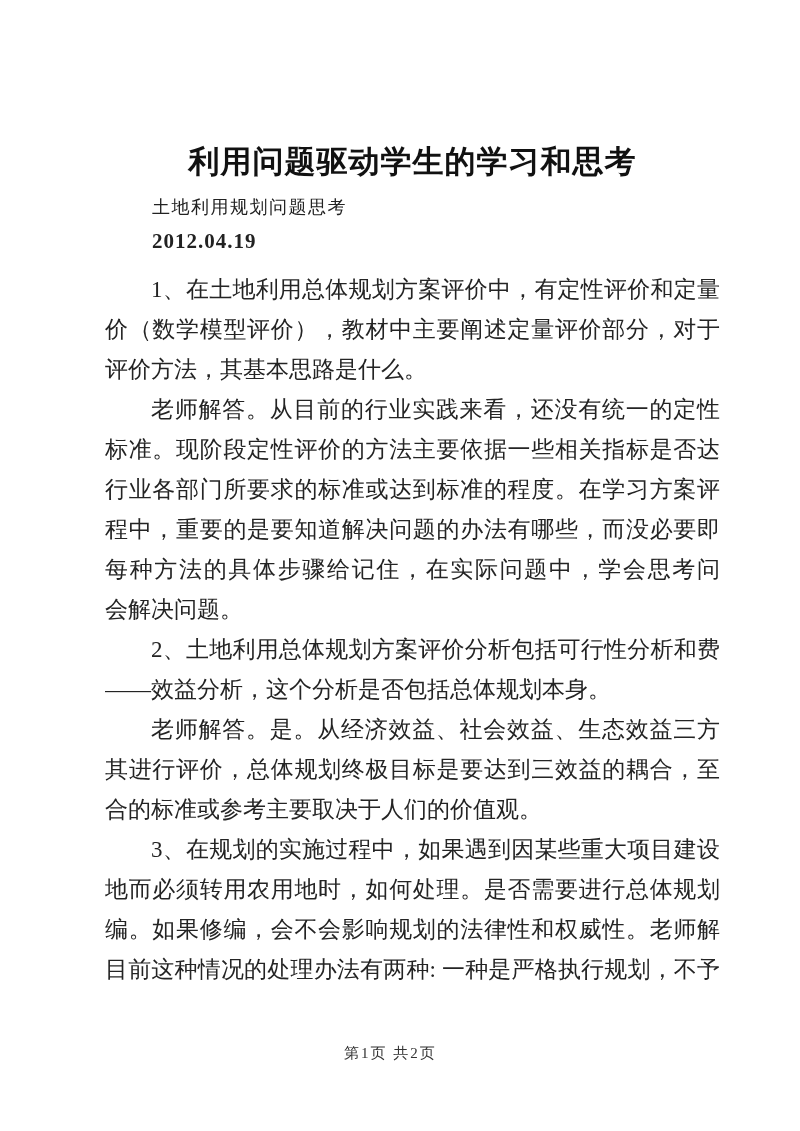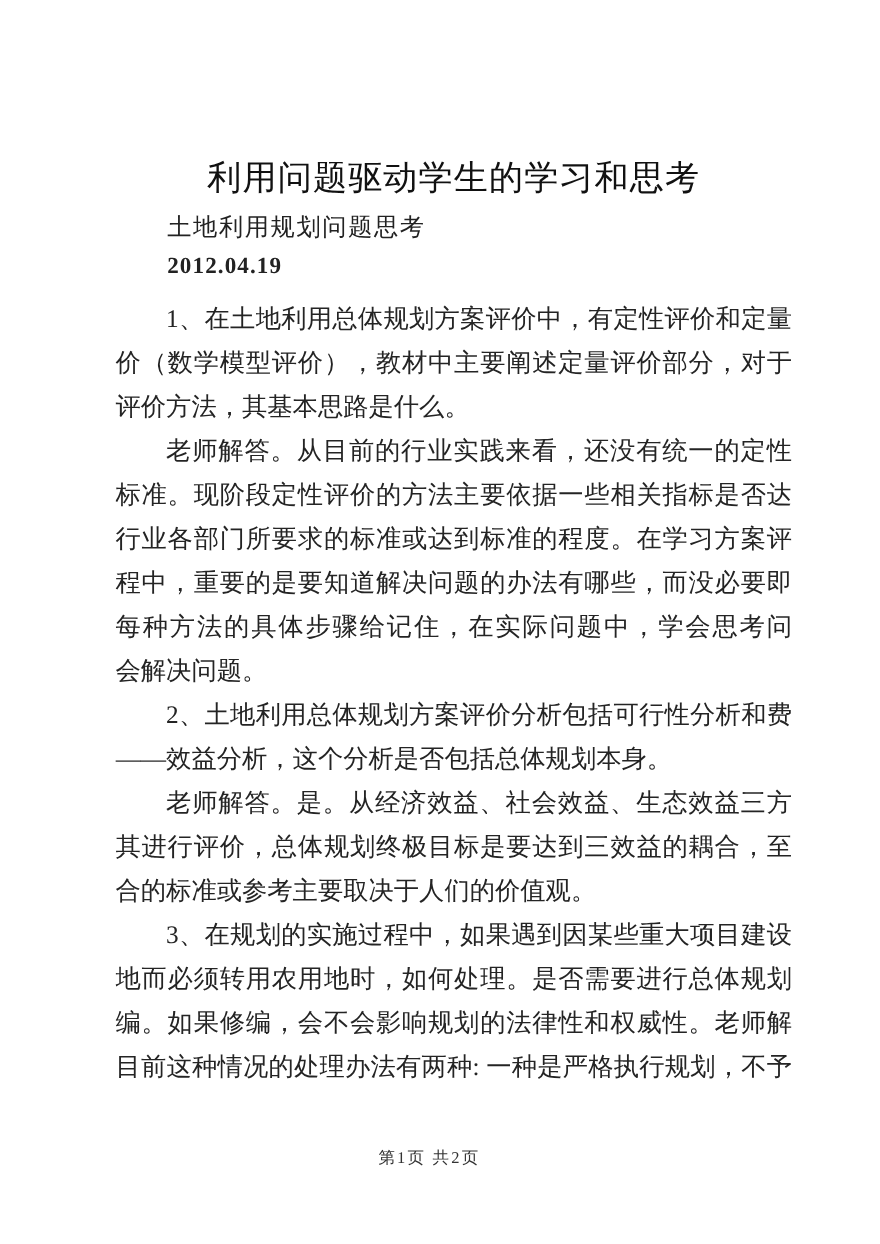--- a/index.html
+++ b/index.html
@@ -18,32 +18,32 @@
     color: #1c1c1c;
   }
   .content {
     position: absolute;
     left: 105px;
     top: 140px;
     width: 615px;
   }
   .doc-title {
     font-size: 31px;
-    font-weight: normal;
+    font-weight: bold;
     color: #111111;
     text-align: center;
     line-height: 44px;
     height: 44px;
     letter-spacing: 1px;
     white-space: nowrap;
   }
   .doc-subtitle {
     margin-top: 8px;
     padding-left: 47px;
-    font-size: 22px;
+    font-size: 18px;
     line-height: 30px;
     letter-spacing: 1.5px;
     color: #222222;
   }
   .doc-date {
     margin-top: 4px;
     padding-left: 47px;
     font-size: 21px;
     line-height: 30px;
     letter-spacing: 1px;

